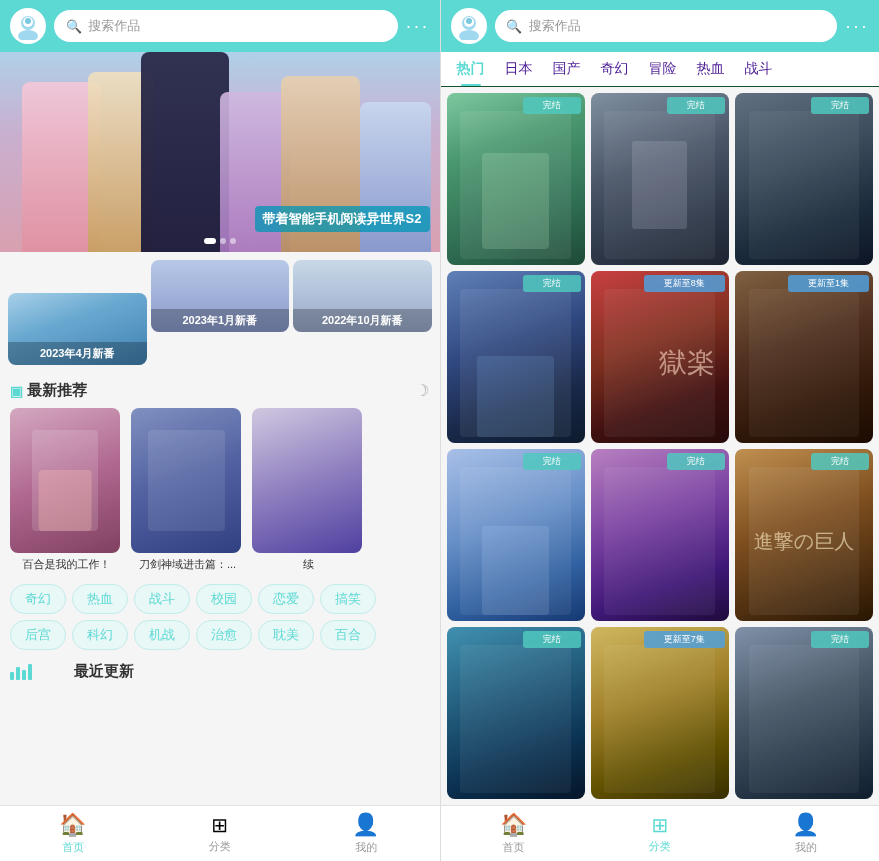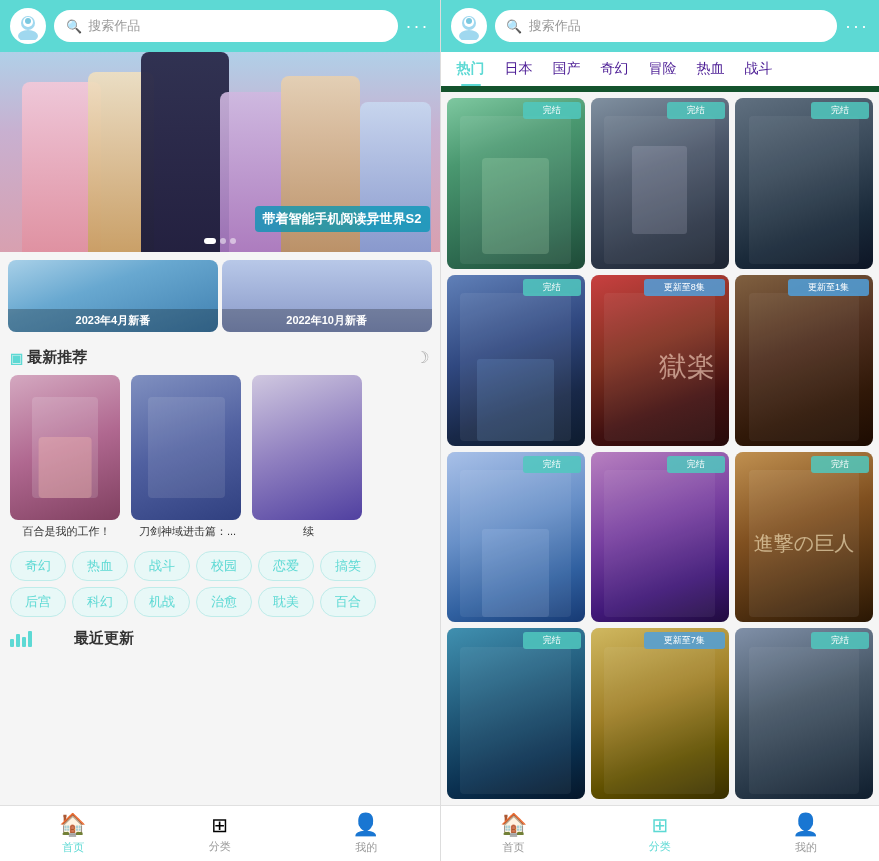--- a/index.html
+++ b/index.html
@@ -288,21 +288,21 @@
     
     .right-panel {
       border-left: 1px solid #ddd;
     }
 
     
     .cat-tabs {
       display: flex;
       background: white;
       padding: 0 6px;
-      border-bottom: 6px solid #14532d;
+      border-bottom: 1px solid #14532d;
       overflow-x: auto;
     }
 
     .cat-tabs::-webkit-scrollbar { display: none; }
 
     .cat-tab {
       padding: 8px 10px;
       font-size: 14px;
       color: #4c1d95;
       white-space: nowrap;
@@ -383,21 +383,21 @@
     .c9 { background: linear-gradient(160deg, #c09050 0%, #805020 40%, #503010 70%, #201000 100%); }
     .c10 { background: linear-gradient(160deg, #4090b0 0%, #205878 40%, #0a3050 70%, #041020 100%); }
     .c11 { background: linear-gradient(160deg, #d0b860 0%, #a08028 40%, #605000 70%, #302800 100%); }
     .c12 { background: linear-gradient(160deg, #8090a8 0%, #485868 40%, #283848 70%, #0a1828 100%); }
 
     
     .lc1 { background: linear-gradient(160deg, #d4a8c0 0%, #b06890 50%, #804060 100%); }
     .lc2 { background: linear-gradient(160deg, #8090c0 0%, #5060a0 50%, #304080 100%); }
     .lc3 { background: linear-gradient(160deg, #b8c8a8 0%, #8098a8 50%, #506888 100%); }
 
-    .season-img1 { background: linear-gradient(160deg, #a8d0e8 0%, #68a8d0 40%, #4080b0 100%); }
+    .season-img1 { background: linear-gradient(160deg, #a8d0e8 0%, #68a8d0 40%, #4080b0 100%); margin-top: 33px; }
     .season-img2 { background: linear-gradient(160deg, #c8d0e8 0%, #8898c8 40%, #5070a8 100%); }
     .season-img3 { background: linear-gradient(160deg, #b8c8d8 0%, #8898a8 40%, #586878 100%); }
   </style>
 </head>
 <body>
 
 <div class="app-panel left-panel">
 
   <div class="app-header">
     <div class="avatar-circle">
@@ -431,20 +431,23 @@
           <div class="hero-dot active"></div>
           <div class="hero-dot"></div>
           <div class="hero-dot"></div>
         </div>
       </div>
     </div>
 
     <div class="season-grid">
       <div class="season-card season-img1">
         <div class="season-label">2023年4月新番</div>
+      </div>
+      <div class="season-card season-img2">
+        <div class="season-label">2023年1月新番</div>
       </div>
       <div class="season-card season-img3">
         <div class="season-label">2022年10月新番</div>
       </div>
     </div>
 
     <div class="section-header">
       <div class="section-title">
         <span class="section-icon">▣</span>
         <span>最新推荐</span>

